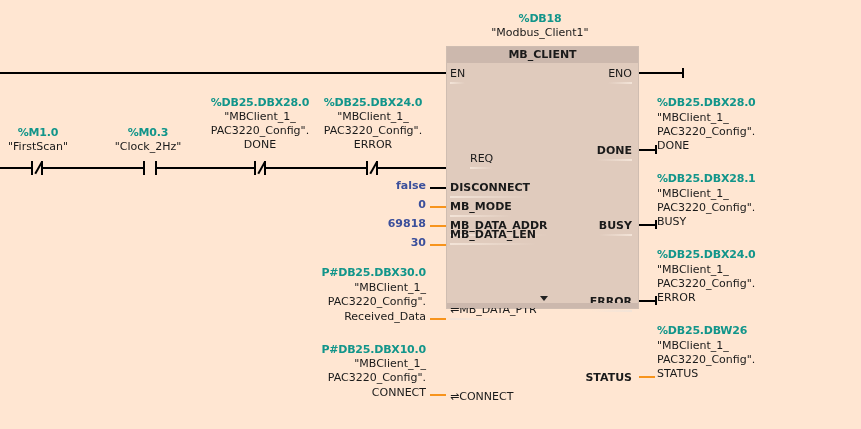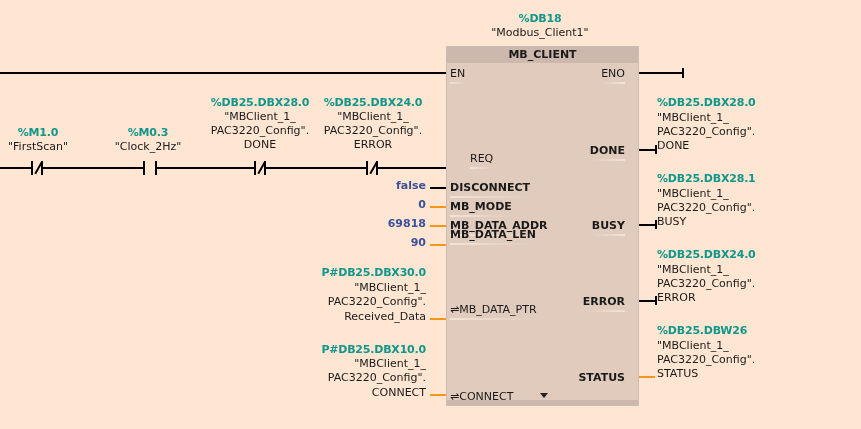--- a/index.html
+++ b/index.html
@@ -10,28 +10,28 @@
     font-size:11px; color:#1a1a1a;
   }
   .abs { position:absolute; }
   .addr { color:#12958a; font-weight:bold; font-size:11px; letter-spacing:-0.2px; white-space:nowrap; }
   .sym { color:#1a1a1a; font-size:11px; white-space:nowrap; line-height:14px; }
   .const { color:#3b4f9b; font-size:11px; white-space:nowrap;font-weight:bold; }
   .wire { position:absolute; background:#000; height:2px; }
   .wire.or { background:#f7941d; }
   .vtick { position:absolute; background:#000; width:2px; }
   
-  .block { position:absolute; left:446px; top:46px; width:193px; height:360px; background:#e0cbbd; border:1px solid #cfbdb1; box-sizing:border-box; }
+  .block { position:absolute; left:446px; top:46px; width:193px; height:263px; background:#e0cbbd; border:1px solid #cfbdb1; box-sizing:border-box; }
   .block-title { position:absolute; left:0; right:0; top:0; height:16px; background:#ccb8ad; text-align:center; font-weight:bold; font-size:11px; line-height:16px; color:#1a1a1a; }
   .block-foot { position:absolute; left:0; right:0; bottom:0; height:5px; background:#ccb8ad; }
   .pin { position:absolute; font-size:11px; white-space:nowrap; color:#1a1a1a; line-height:14px; }
   .pin .ul { position:absolute; left:0; right:0; bottom:-3px; height:2px; background:linear-gradient(90deg,#f3e4d8,rgba(243,228,216,0)); }
   .pin.r .ul { background:linear-gradient(270deg,#f3e4d8,rgba(243,228,216,0)); }
   .pin.l { left:3px; }
-  .pin.r { right:13px; text-align:left; }
+  .pin.r { right:6px; text-align:left; }
   .contact { position:absolute; width:12px; height:14px; }
   .contact .b1, .contact .b2 { position:absolute; top:0; width:2px; height:14px; background:#000; }
   .contact .b1 { left:0; } .contact .b2 { right:0; }
   .contact .sl { position:absolute; left:1px; top:6px; width:13px; height:2px; background:#000; transform:rotate(-60deg); }
   .dropdown { position:absolute; left:93px; bottom:7px; width:0; height:0; border-left:4px solid transparent; border-right:4px solid transparent; border-top:5px solid #222; }
   .c { text-align:center; }
   .r { text-align:right; }
 </style>
 </head>
 <body>
@@ -105,21 +105,21 @@
 
 <div class="abs const r" style="left:380px;top:179px;width:46px;">false</div>
 <div class="wire" style="left:430px;top:187px;width:16px;"></div>
 
 <div class="abs const r" style="left:380px;top:198px;width:46px;">0</div>
 <div class="wire or" style="left:430px;top:206px;width:16px;"></div>
 
 <div class="abs const r" style="left:370px;top:217px;width:56px;">69818</div>
 <div class="wire or" style="left:430px;top:225px;width:16px;"></div>
 
-<div class="abs const r" style="left:380px;top:236px;width:46px;">90</div>
+<div class="abs const r" style="left:380px;top:236px;width:46px;">30</div>
 <div class="wire or" style="left:430px;top:244px;width:16px;"></div>
 
 <div class="abs addr r" style="left:300px;top:266px;width:126px;">P#DB25.DBX30.0</div>
 <div class="abs sym r" style="left:300px;top:281px;width:126px;">"MBClient_1_</div>
 <div class="abs sym r" style="left:300px;top:295px;width:126px;">PAC3220_Config".</div>
 <div class="abs sym r" style="left:300px;top:310px;width:126px;">Received_Data</div>
 <div class="wire or" style="left:430px;top:318px;width:16px;"></div>
 
 <div class="abs addr r" style="left:300px;top:343px;width:126px;">P#DB25.DBX10.0</div>
 <div class="abs sym r" style="left:300px;top:357px;width:126px;">"MBClient_1_</div>

